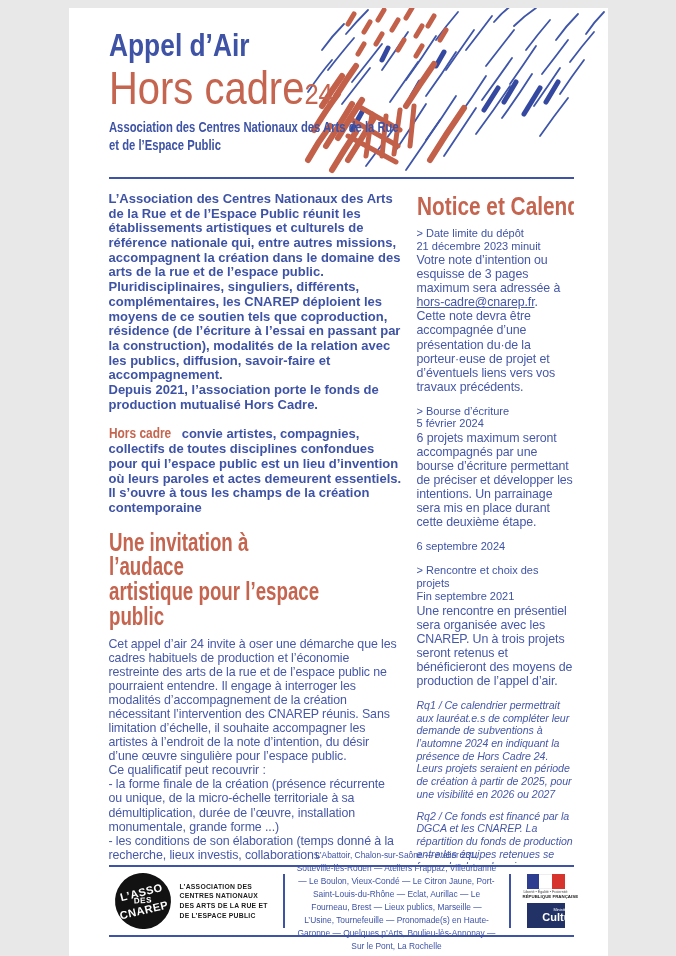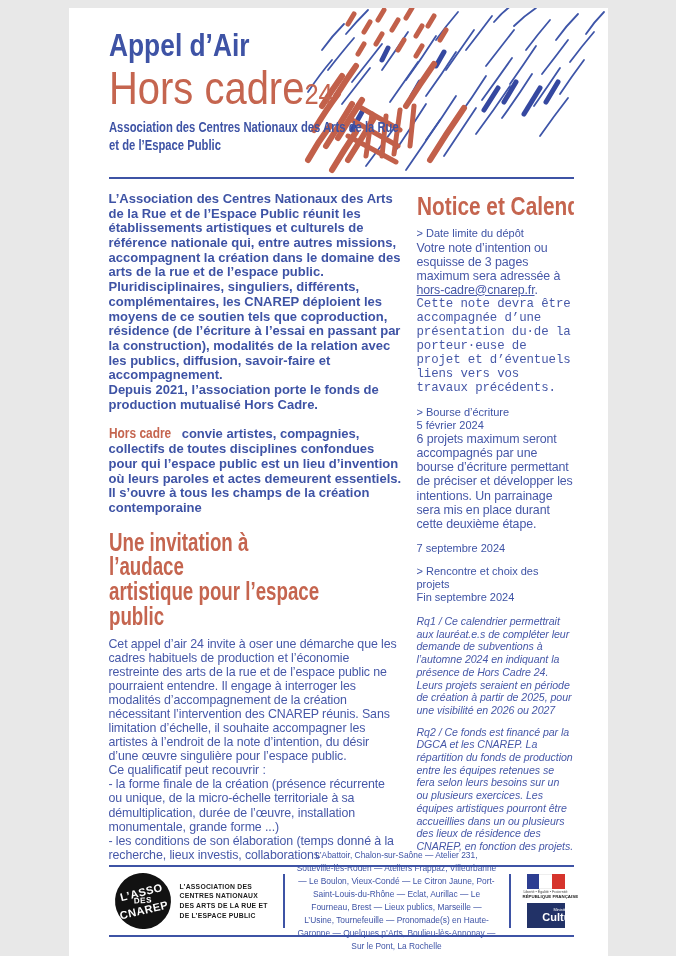--- a/index.html
+++ b/index.html
@@ -39,21 +39,21 @@
   .hc-para { margin-top:14px; }
   .hc-label { color:#C5654F; display:inline-block; transform:scaleX(.85);
               transform-origin:0 80%; font-size:14px; }
   .h2red { color:#C5654F; font-size:26px; font-weight:bold; line-height:0.95; margin:14px 0 9px; }
   .body-blue { color:#4658A8; font-size:12.4px; line-height:1.13; margin:0; letter-spacing:-0.1px; }
 
   .h2-notice { margin:2px 0 8px; }
   .notice-item { margin-bottom:11px; }
   .item-title, .item-date { color:#3E53A5; font-weight:normal; font-size:11px; line-height:1.17; margin:0; }
   .item-body { color:#4658A8; font-size:12.4px; line-height:1.13; margin:1px 0 0; letter-spacing:-0.1px; }
-  .item-body + .item-body { margin-top:0;font-family:Liberation Mono, monospace; }
+  .item-body + .item-body { margin-top:0; }
   .email-link { color:inherit; text-decoration:underline; cursor:pointer; }
   .note { color:#4658A8; font-style:italic; font-size:10.6px; line-height:1.2;
           margin:9px 0 0; letter-spacing:-0.05px; }
   .h2-info { margin:16px 0 9px; }
   .contact { font-size:14.2px; line-height:1.25; }
   .contact .blk { display:block; }
 
   
   .footer { position:absolute; left:40px; right:34px; top:857px; height:72px;
             border-top:2px solid #3E53A5; border-bottom:2px solid #3E53A5;
@@ -203,37 +203,39 @@
       <p class="body-blue">- la forme finale de la création (présence récurrente ou unique, de la micro-échelle territoriale à sa démultiplication, durée de l’œuvre, installation monumentale, grande forme ...)</p>
       <p class="body-blue">- les conditions de son élaboration (temps donné à la recherche, lieux investis, collaborations internationales...)</p>
 
     </section>
 
     <section class="col-right">
       <h2 class="h2red h2-notice"><span class="sx sx80">Notice et Calendrier</span></h2>
 
       <div class="notice-item">
         <p class="item-title">&gt; Date limite du dépôt</p>
+        <p class="item-date">21 décembre 2023 minuit</p>
         <p class="item-body"><span>Votre note d’intention ou esquisse de 3 pages maximum sera adressée à </span><a class="email-link">hors-cadre@cnarep.fr</a><span>.</span></p>
         <p class="item-body">Cette note devra être accompagnée d’une présentation du·de la porteur·euse de projet et d’éventuels liens vers vos travaux précédents.</p>
       </div>
 
       <div class="notice-item">
         <p class="item-title">&gt; Bourse d’écriture</p>
         <p class="item-date">5 février 2024</p>
         <p class="item-body">6 projets maximum seront accompagnés par une bourse d’écriture permettant de préciser et développer les intentions. Un parrainage sera mis en place durant cette deuxième étape.</p>
       </div>
 
       <div class="notice-item">
-        <p class="item-date">7 septembre 2024</p>
+        <p class="item-date">6 septembre 2024</p>
       </div>
 
       <div class="notice-item">
         <p class="item-title">&gt; Rencontre et choix des projets</p>
-        <p class="item-date">Fin septembre 2024</p>
+        <p class="item-date">Fin septembre 2021</p>
+        <p class="item-body">Une rencontre en présentiel sera organisée avec les CNAREP. Un à trois projets seront retenus et bénéficieront des moyens de production de l’appel d’air.</p>
       </div>
 
       <p class="note">Rq1 / Ce calendrier permettrait aux lauréat.e.s de compléter leur demande de subventions à l’automne 2024 en indiquant la présence de Hors Cadre 24. Leurs projets seraient en période de création à partir de 2025, pour une visibilité en 2026 ou 2027</p>
       <p class="note">Rq2 / Ce fonds est financé par la DGCA et les CNAREP. La répartition du fonds de production entre les équipes retenues se fera selon leurs besoins sur un ou plusieurs exercices. Les équipes artistiques pourront être accueillies dans un ou plusieurs des lieux de résidence des CNAREP, en fonction des projets.</p>
 
       <h2 class="h2red h2-info"><span class="sx sx80">Informations :</span></h2>
       <p class="bold-blue contact"><span class="blk">Aurore Citron :</span><a class="email-link">coordination@cnarep.fr</a></p>
     </section>
   </main>
 

